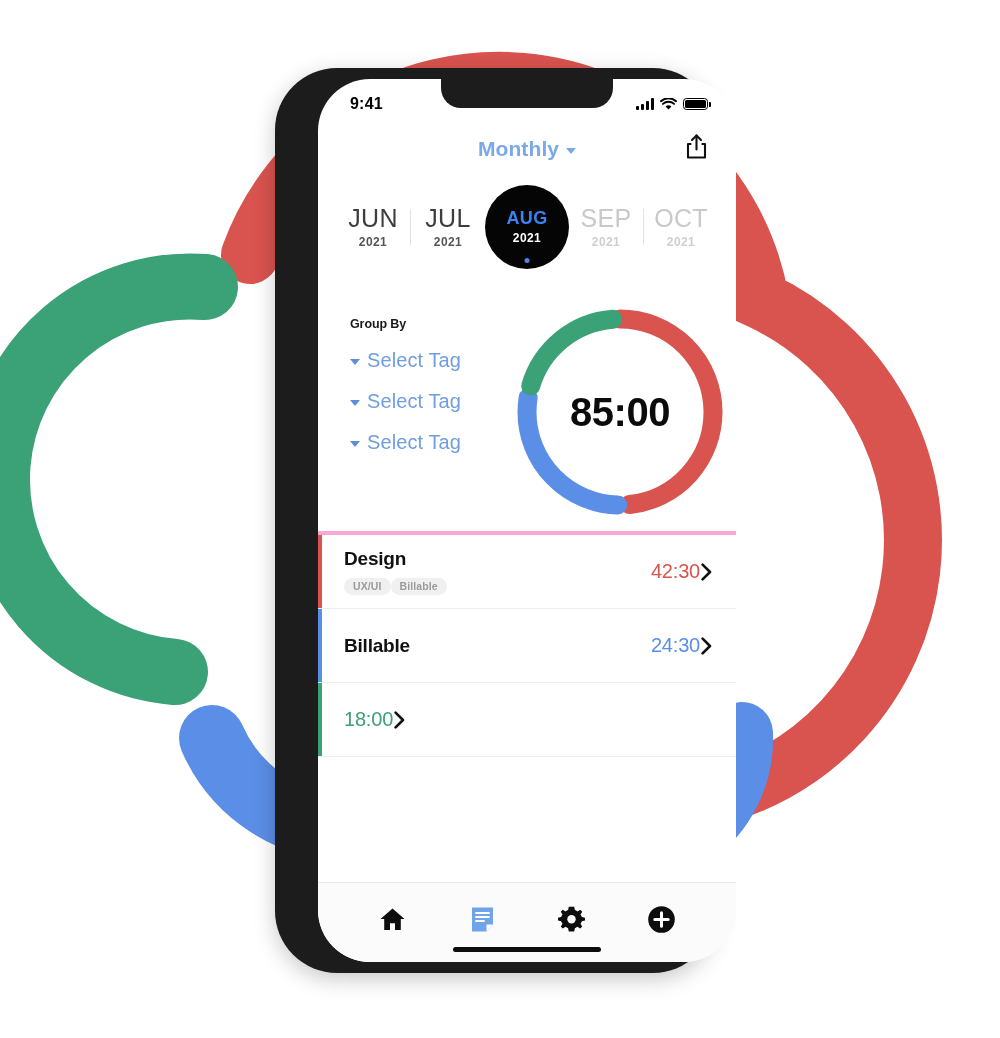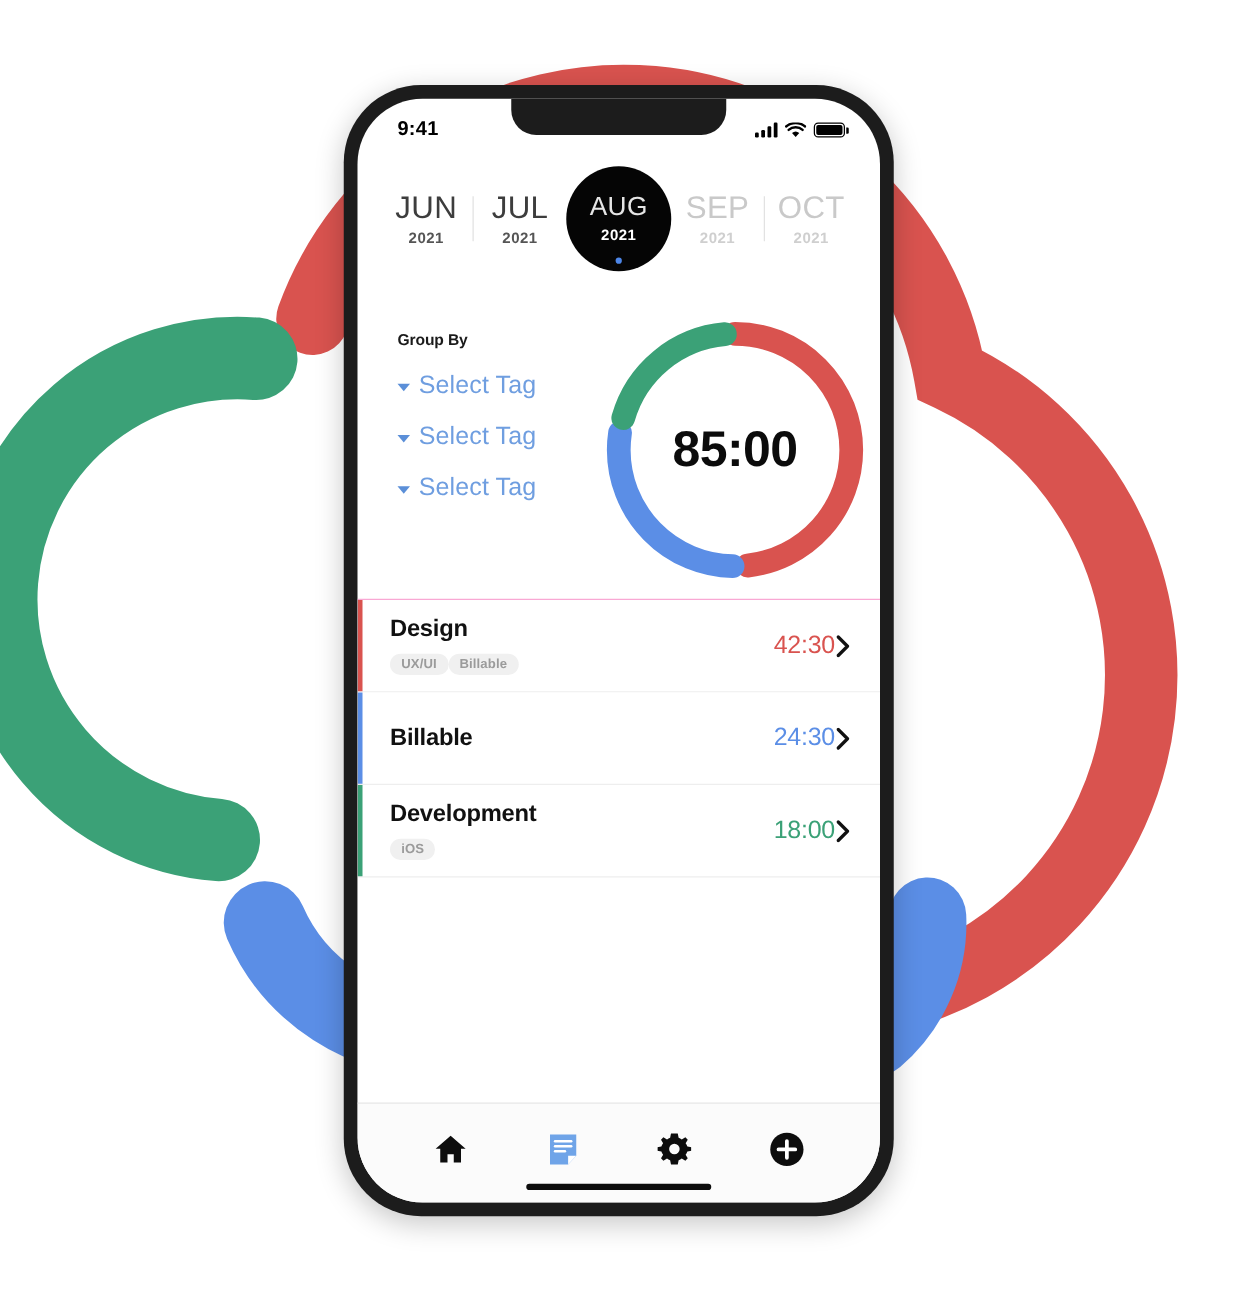--- a/index.html
+++ b/index.html
@@ -22,21 +22,21 @@
     border-radius: 62px;
     z-index: 5;
     box-shadow: 0 6px 22px rgba(0,0,0,.22);
     padding: 11px;
   }
   #screen {
     position: relative; width: 100%; height: 100%;
     background: #ffffff;
     border-radius: 52px;
     overflow: hidden;
-    display: flex; flex-direction: column;
+    display: flex; flex-direction: column; margin-left: 32px;
   }
   #notch {
     position: absolute; left: 50%; top: 0; transform: translateX(-50%);
     width: 172px; height: 29px;
     background: #1c1c1c;
     border-bottom-left-radius: 20px; border-bottom-right-radius: 20px;
     z-index: 30;
   }
 
   
@@ -90,21 +90,21 @@
     height: 84px;
   }
   .month .mname { font-size: 25px; font-weight: 400; color: #3d3d3d; line-height: 1.05; letter-spacing: .3px; }
   .month .myear { font-size: 12px; font-weight: 700; color: #555; margin-top: 4px; letter-spacing: .4px; }
   .month.dim .mname { color: #c9c9c9; }
   .month.dim .myear { color: #cfcfcf; }
   .month.active {
     background: #050505; border-radius: 50%;
     width: 84px; height: 84px;
   }
-  .month.active .mname { color: #e5e5e5; font-weight: 400; font-size: 21px; }
+  .month.active .mname { color: #3b82f6; font-weight: 700; font-size: 18px; }
   .month.active .myear { color: #fff; }
   .month.active .dot {
     position: absolute; bottom: 6px; left: 50%; transform: translateX(-50%);
     width: 5px; height: 5px; border-radius: 50%; background: #4d86e8;
   }
   .msep { width: 1px; height: 36px; background: #e2e2e2; }
 
   
   .summary {
     flex: 0 0 252px; display: flex; padding: 24px 0 0 0; position: relative;
@@ -124,21 +124,21 @@
   .tag-select .label { font-size: 20px; font-weight: 500; color: #6f9ee0; letter-spacing: .1px; }
 
   .donut-wrap { flex: 1; position: relative; display: flex; align-items: flex-start; justify-content: center; text-decoration: underline; }
   .donut { position: relative; width: 218px; height: 218px; }
   .donut .total {
     position: absolute; inset: 0; display: flex; align-items: center; justify-content: center;
     font-size: 40px; font-weight: 700; color: #0b0b0b; letter-spacing: -.5px;
   }
 
   
-  .list { flex: 1 1 auto; border-top: 1px solid #f9a8d4; overflow: hidden; }
+  .list { flex: 1 1 auto; border-top: 4px solid #f9a8d4; overflow: hidden; }
   .row {
     position: relative; display: flex; align-items: center;
     height: 74px; padding: 0 24px 0 26px;
     border-bottom: 1px solid #eeeeee; cursor: pointer; background: #fff;
   }
   .row .accent {
     position: absolute; left: 0; top: 0; bottom: 0; width: 4px;
   }
   .row-main { flex: 1; display: flex; flex-direction: column; gap: 8px; }
   .row-title { font-size: 19px; font-weight: 700; color: #111; letter-spacing: -.2px; }
@@ -201,20 +201,33 @@
             <path d="M8.5 11.6 L5.6 8.4 a4.4 4.4 0 0 1 5.8 0 Z" fill="#000"></path>
             <path d="M2.9 5.9 a8.4 8.4 0 0 1 11.2 0" stroke="#000" stroke-width="1.9" fill="none" stroke-linecap="round"></path>
             <path d="M0.9 3.2 a11.6 11.6 0 0 1 15.2 0" stroke="#000" stroke-width="1.9" fill="none" stroke-linecap="round"></path>
           </svg>
           <span class="battery">
               <span></span>
             </span>
         </div>
       </div>
 
+      <div class="header">
+        <div class="period-select">
+          <span>Monthly</span>
+          <span class="caret-down"></span>
+        </div>
+        <div class="share-btn">
+          <svg width="23" height="27" viewBox="0 0 23 27">
+            <path d="M11.5 2 L11.5 16" stroke="#111" stroke-width="2.1" stroke-linecap="round" fill="none"></path>
+            <path d="M7 6.4 L11.5 1.9 L16 6.4" stroke="#111" stroke-width="2.1" stroke-linecap="round" stroke-linejoin="round" fill="none"></path>
+            <path d="M5.6 10.5 L3 10.5 L3 24 L20 24 L20 10.5 L17.4 10.5" stroke="#111" stroke-width="2.1" stroke-linecap="round" stroke-linejoin="round" fill="none"></path>
+          </svg>
+        </div>
+      </div>
 
       <div class="months">
         <div class="month">
           <div class="mname">JUN</div>
           <div class="myear">2021</div>
         </div>
         <div class="msep"></div>
         <div class="month">
           <div class="mname">JUL</div>
           <div class="myear">2021</div>
@@ -294,26 +307,20 @@
           <div class="row-right">
             <span class="row-time" style="color:#5b8ee6">24:30</span>
             <svg class="chev" width="11" height="18" viewBox="0 0 11 18">
               <path d="M1.6 1.6 L9 9 L1.6 16.4" stroke="#111" stroke-width="2.6" fill="none" stroke-linecap="round" stroke-linejoin="round"></path>
             </svg>
           </div>
         </div>
 
         <div class="row">
           <span class="accent" style="background:#3ba177"></span>
-          <div class="row-main">
-            <div class="row-title">Development</div>
-            <div class="row-tags">
-              <span class="pill">iOS</span>
-            </div>
-          </div>
           <div class="row-right">
             <span class="row-time" style="color:#3ba177">18:00</span>
             <svg class="chev" width="11" height="18" viewBox="0 0 11 18">
               <path d="M1.6 1.6 L9 9 L1.6 16.4" stroke="#111" stroke-width="2.6" fill="none" stroke-linecap="round" stroke-linejoin="round"></path>
             </svg>
           </div>
         </div>
 
         <div class="list-filler" style="height:100%"></div>
       </div>

